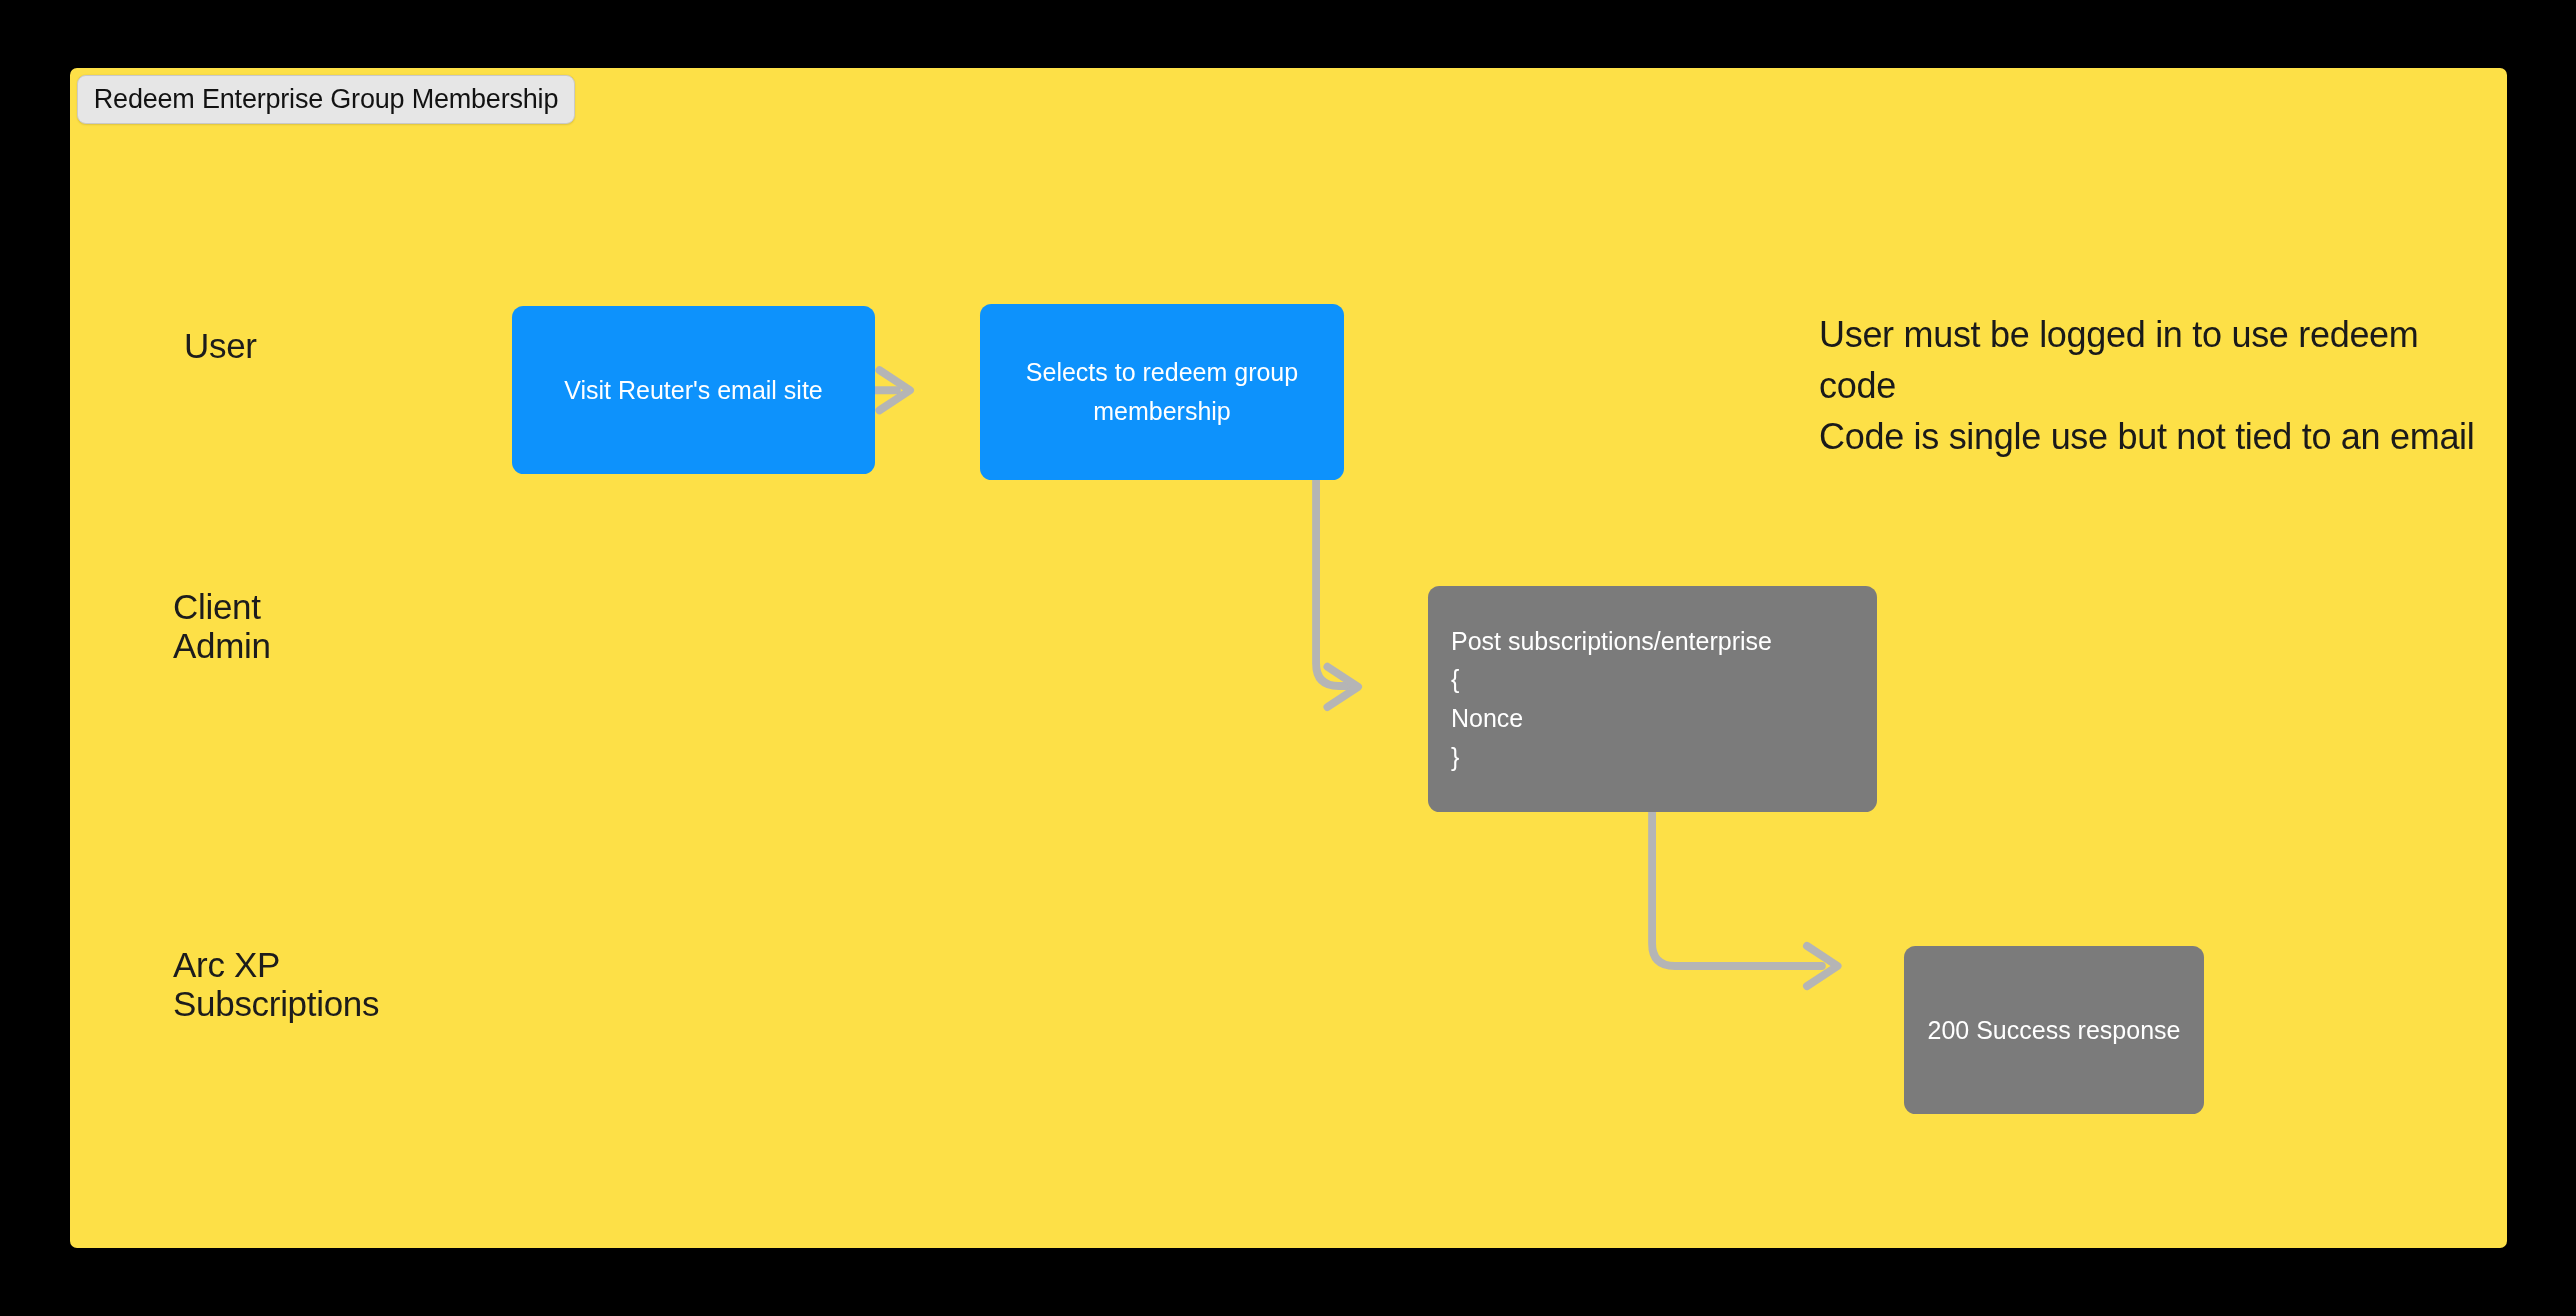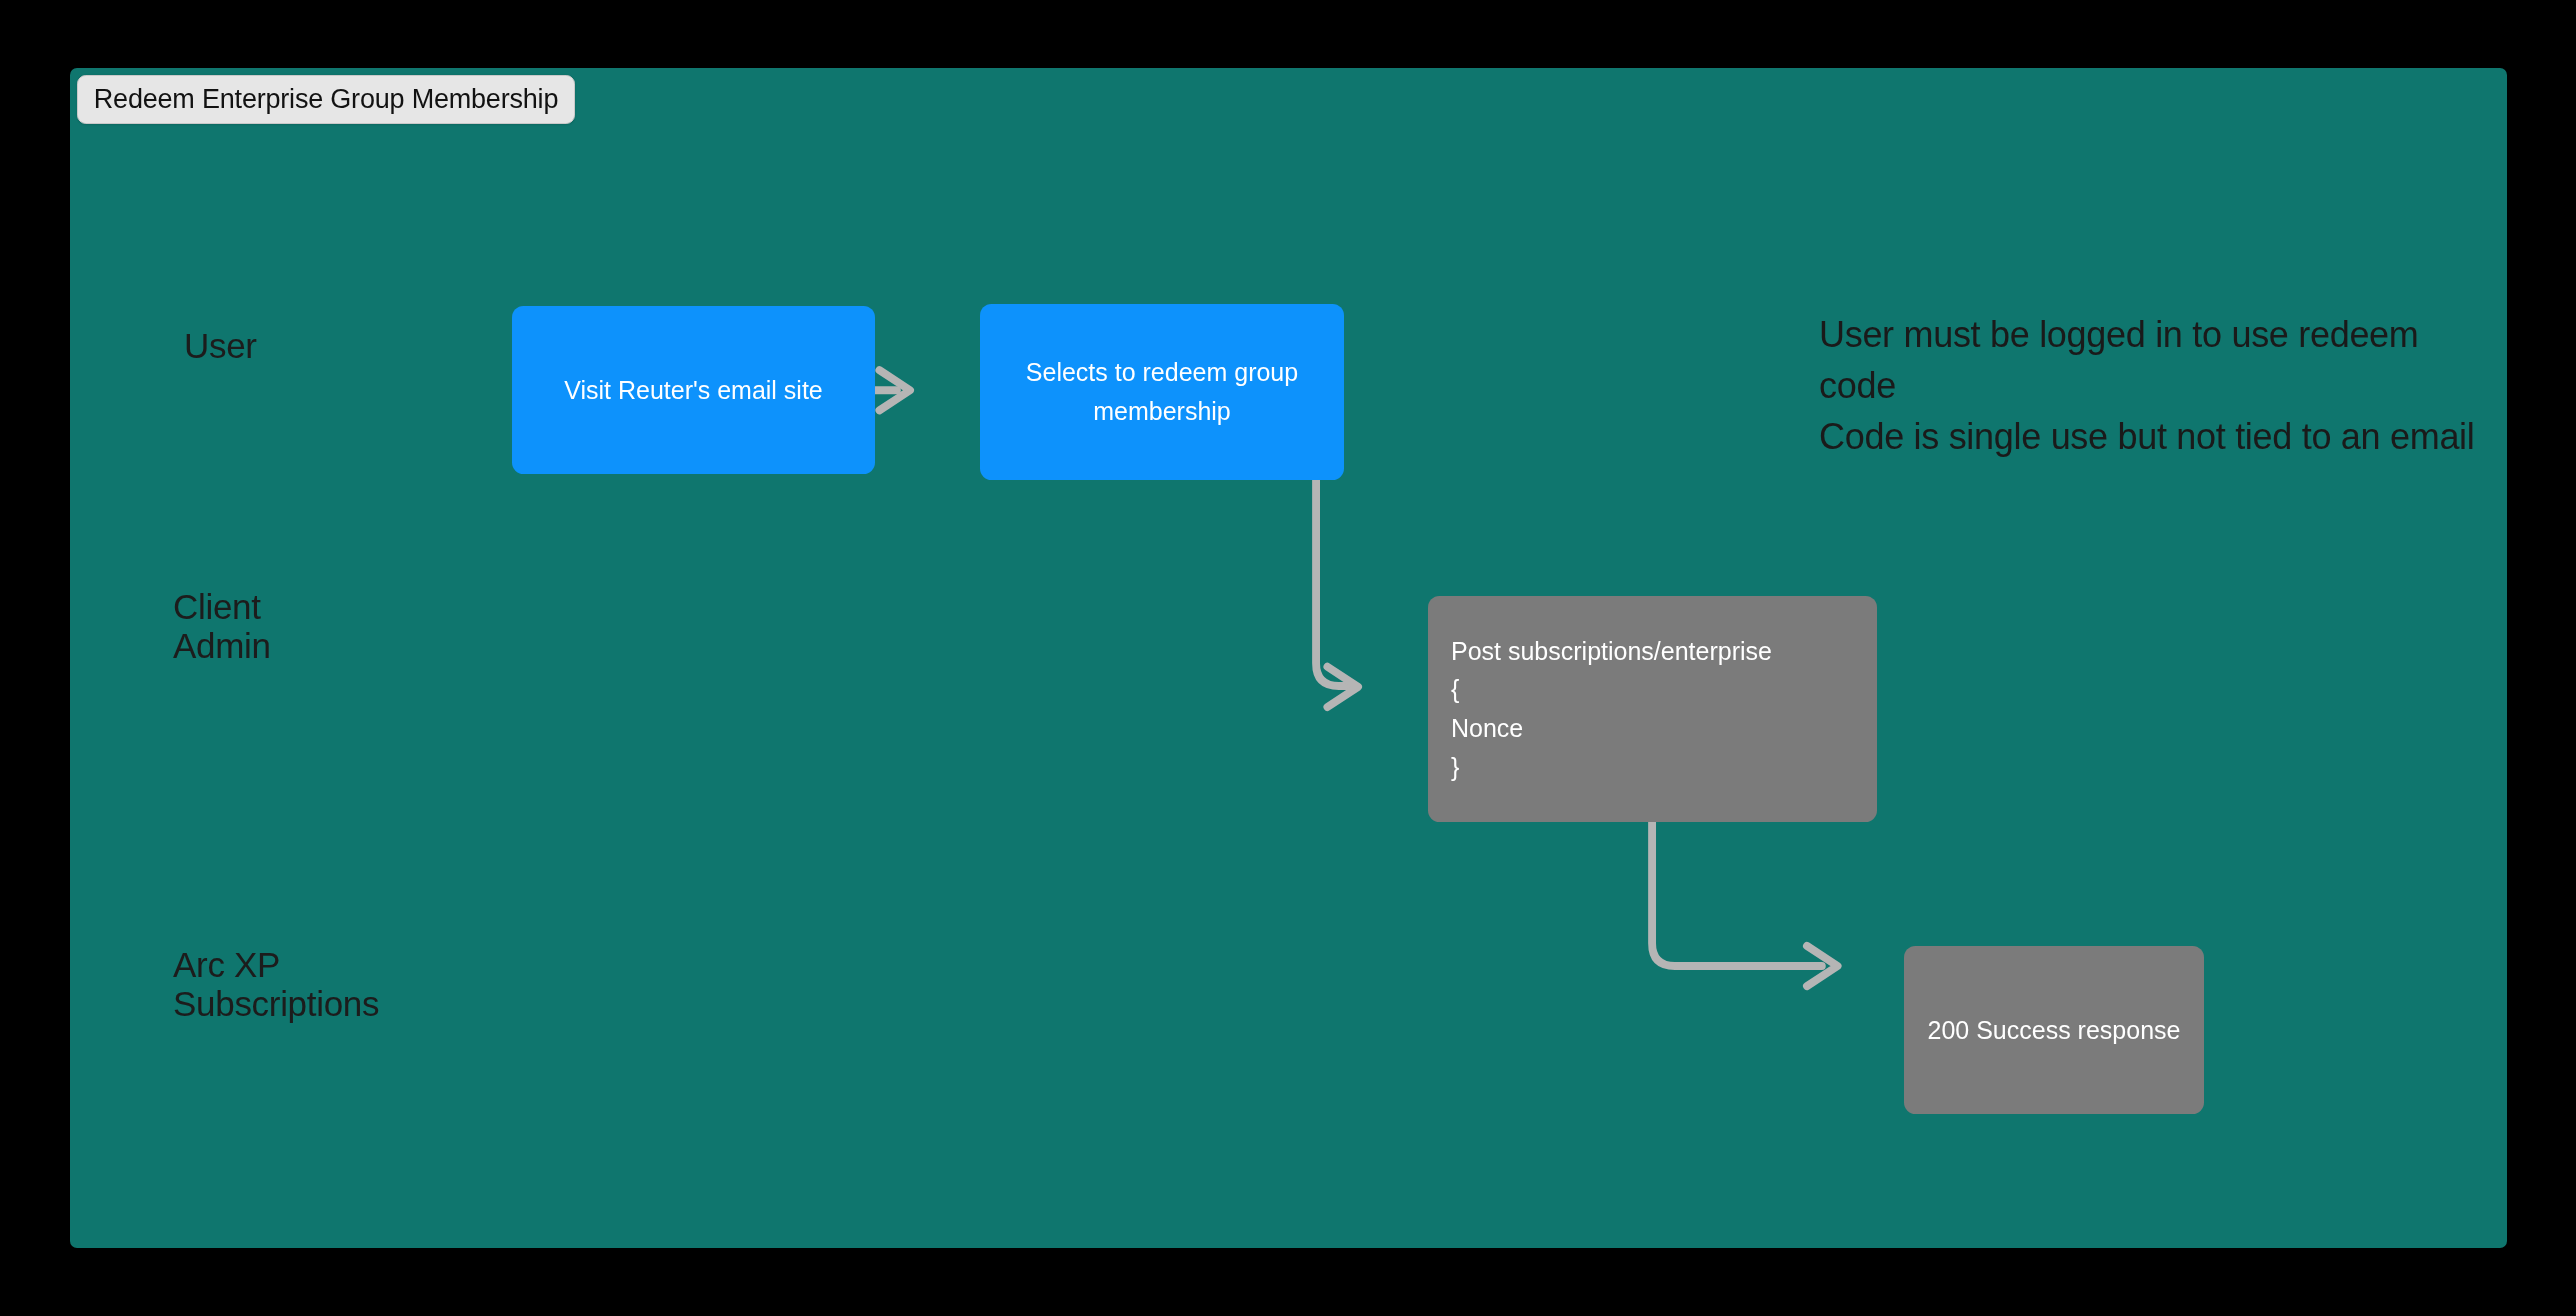--- a/index.html
+++ b/index.html
@@ -19,21 +19,21 @@
     background: #000000;
   }
 
   
   #canvas {
     position: absolute;
     left: 70px;
     top: 68px;
     width: 2437px;
     height: 1180px;
-    background: #0f766e;
+    background: #fde047;
     border-radius: 7px;
     overflow: hidden;
   }
 
   
   #title-tab {
     position: absolute;
     left: 7px;
     top: 7px;
     height: 49px;
@@ -77,21 +77,21 @@
   .node .node-text {
     width: 100%;
     font-size: 25px;
     line-height: 1.55;
     white-space: pre-line;
   }
   .node.blue  { background: #0d92fc; }
   .node.grey  { background: #7b7b7b; }
   .node.center { align-items: center; justify-content: center; text-align: center; }
   .node.center .node-text { text-align: center; }
-  .node.lefttop { align-items: center; justify-content: flex-start; text-align: left; margin-top: 10px; }
+  .node.lefttop { align-items: center; justify-content: flex-start; text-align: left; }
   .node.lefttop .node-text { text-align: left; }
 
   #node-visit      { left: 442px;  top: 238px;  width: 363px; height: 168px; }
   #node-select     { left: 910px; top: 236px;  width: 364px; height: 176px; }
   #node-post       { left: 1358px; top: 518px;  width: 449px; height: 226px; }
   #node-success    { left: 1834px; top: 878px; width: 300px; height: 168px; }
 
   
   #annotation {
     position: absolute;

